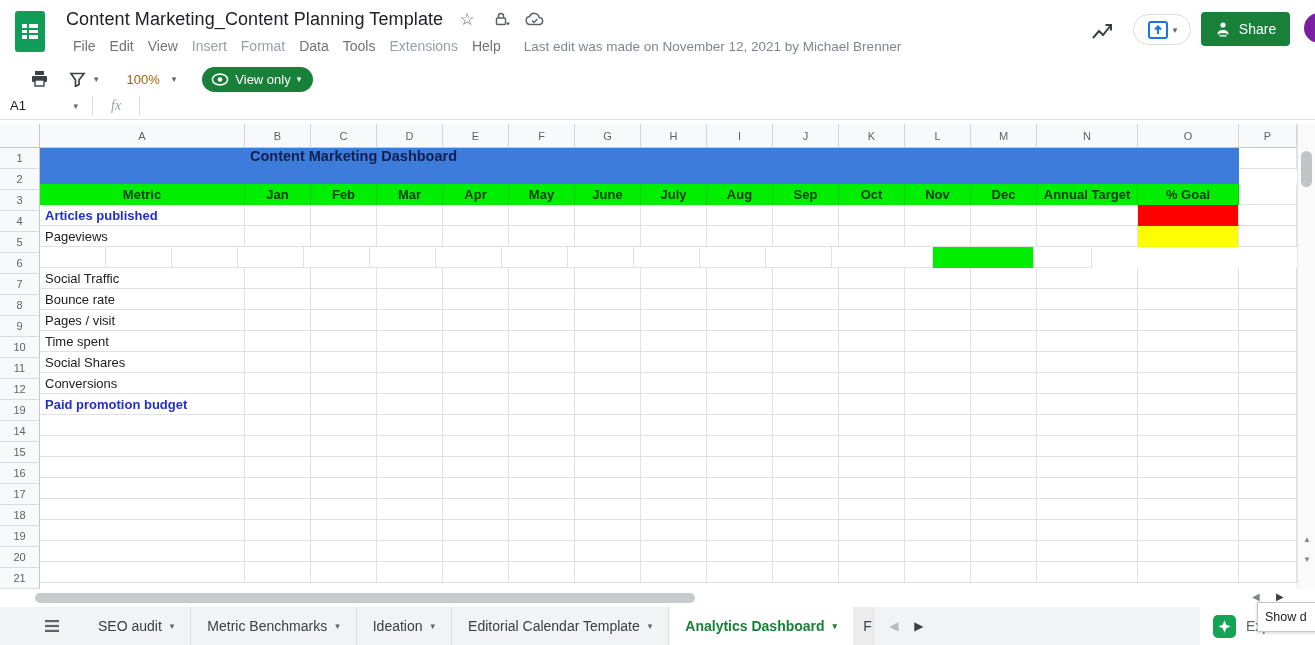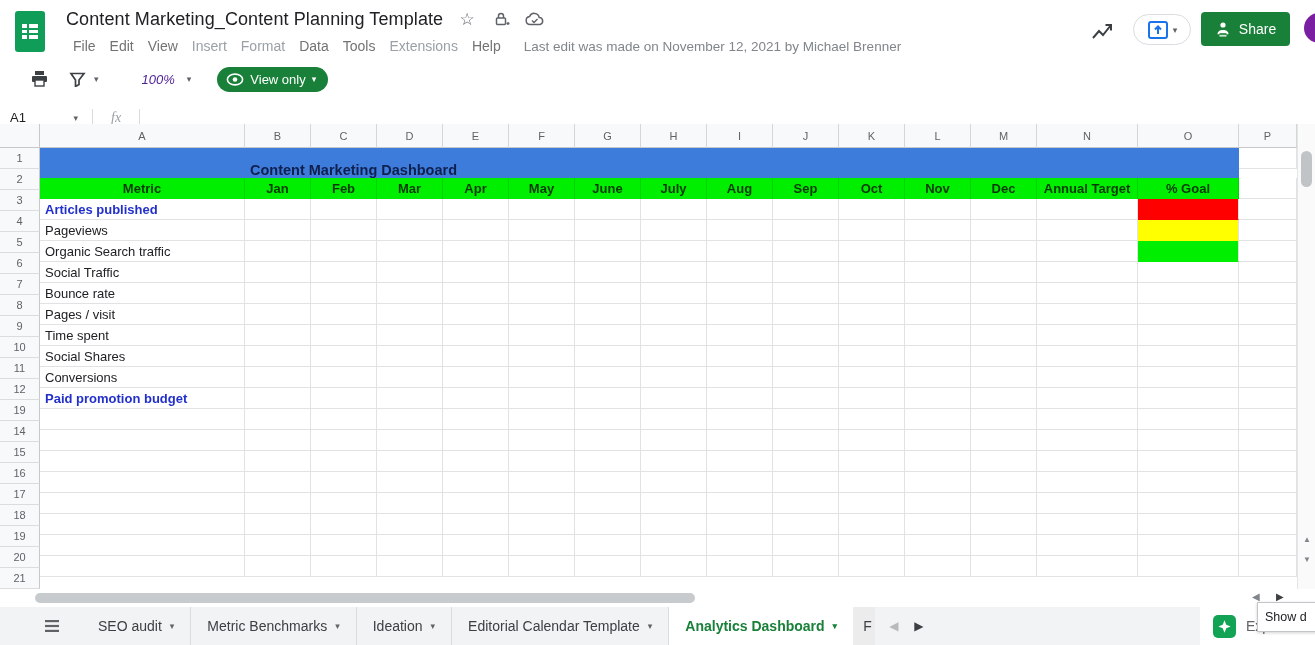--- a/index.html
+++ b/index.html
@@ -22,46 +22,46 @@
   .activity-ic { position:absolute; left:5px; top:18px; cursor:pointer; }
   .popout-pill { position:absolute; left:48px; top:14px; width:58px; height:31px; border:1px solid #dadce0; border-radius:16px; background:#fff; display:flex; align-items:center; justify-content:center; gap:4px; cursor:pointer; }
   .popout-caret { font-size:9px; color:#5f6368; }
   .share-btn { position:absolute; left:116px; top:12px; width:89px; height:34px; background:#188038; border:none; border-radius:4px; color:#fff; font-size:14px; font-weight:500; display:flex; align-items:center; justify-content:center; gap:8px; cursor:pointer; font-family:inherit; }
   .avatar { position:absolute; left:219px; top:13px; width:30px; height:30px; border-radius:50%; background:#7b1fa2; }
 
   
   .toolbar { position:absolute; top:62px; left:0; width:1315px; height:34px; background:#fff; display:flex; align-items:center; }
   .tb-ic { display:inline-flex; align-items:center; justify-content:center; height:26px; cursor:pointer; }
   .tb-caret { font-size:9px; color:#5f6368; cursor:pointer; }
-  .zoom-label { font-size:13px; color:#4c1d95; margin-left:43px; cursor:pointer;font-style:italic; }
+  .zoom-label { font-size:13px; color:#a16207; margin-left:28px; cursor:pointer; }
   .viewonly-btn { margin-left:26px; height:25px; padding:0 12px 0 9px; background:#188038; border:none; border-radius:13px; color:#fff; font-size:13px; font-weight:500; display:flex; align-items:center; gap:6px; cursor:pointer; font-family:inherit; }
   .viewonly-btn .tb-caret { color:#fff; }
   .collapse-ic { position:absolute; right:18px; top:70px; cursor:pointer; }
 
   
-  .formulabar { position:absolute; top:104px; left:0; width:1315px; height:28px; background:#fff; border-bottom:1px solid #e0e2e3; display:flex; align-items:center; }
+  .formulabar { position:absolute; top:92px; left:0; width:1315px; height:28px; background:#fff; border-bottom:1px solid #e0e2e3; display:flex; align-items:center; }
   .namebox { width:84px; padding-left:10px; font-size:13px; color:#202124; display:flex; align-items:center; justify-content:space-between; cursor:pointer; }
   .nb-caret { font-size:9px; color:#5f6368; margin-right:6px; }
   .fb-div { width:1px; height:18px; background:#d9dbdd; margin:0 8px; }
   .fx { font-family:"Liberation Serif", serif; font-style:italic; font-size:14px; color:#9aa0a6; padding:0 10px; cursor:pointer; }
 
   
   .grid { position:absolute; top:124px; left:0; width:1315px; height:465px; background:#fff; overflow:hidden; }
   .corner { position:absolute; left:0; top:0; width:40px; height:24px; background:#f8f9fa; border-right:1px solid #c6c8ca; border-bottom:1px solid #c6c8ca; cursor:pointer; }
   #colheads { position:absolute; left:40px; top:0; display:flex; }
   .colhead { height:24px; background:#f8f9fa; border-right:1px solid #d4d7d9; border-bottom:1px solid #c6c8ca; color:#5f6368; font-size:11px; display:flex; align-items:center; justify-content:center; cursor:pointer; }
   #rowheads { position:absolute; left:0; top:24px; width:40px; }
   .rowhead { width:40px; height:21px; background:#f8f9fa; border-right:1px solid #c6c8ca; border-bottom:1px solid #dadcde; color:#5f6368; font-size:11px; display:flex; align-items:center; justify-content:center; cursor:pointer; }
   #cells { position:absolute; left:40px; top:24px; }
   .grow { display:flex; }
   .cell { height:21px; background:#fff; border-right:1px solid #e0e2e3; border-bottom:1px solid #e0e2e3; font-size:13px; display:flex; align-items:center; overflow:hidden; white-space:nowrap; cursor:cell; }
   .metric-label { padding-left:5px; color:#202124; }
   .metric-label.bold { font-weight:700; }
   .metric-label.blue-bold { font-weight:700; color:#2230cb; }
-  .banner-cell { height:30px; display:flex; align-items:flex-end; border-bottom:none; cursor:cell; }
+  .banner-cell { height:36px; display:flex; align-items:flex-start; border-bottom:none; cursor:cell; }
   .banner-text { font-weight:700; font-size:14.5px; color:#101f4e; padding-left:210px; white-space:nowrap; }
   .hdr-cell { height:21px; display:flex; align-items:center; justify-content:center; font-weight:700; font-size:13px; color:#083a00; border-right:1px solid #00d400; cursor:cell; }
 
   
   .vscroll { position:absolute; left:1297px; top:0; width:18px; height:465px; background:#fafafa; border-left:1px solid #e3e5e6; }
   .vthumb { position:absolute; left:3px; top:27px; width:11px; height:36px; border-radius:6px; background:#c1c4c7; cursor:pointer; }
   .vs-arrow { position:absolute; left:0; width:18px; height:18px; display:flex; align-items:center; justify-content:center; font-size:8px; color:#80868b; cursor:pointer; }
 
   
   .hscrollrow { position:absolute; top:589px; left:0; width:1315px; height:18px; background:#fff; }
@@ -301,23 +301,20 @@
         <div class="cell" style="width: 66px;"></div>
         <div class="cell" style="width: 66px;"></div>
         <div class="cell" style="width: 66px;"></div>
         <div class="cell" style="width: 66px;"></div>
         <div class="cell" style="width: 66px;"></div>
         <div class="cell" style="width: 101px;"></div>
         <div class="cell" style="width: 101px; background: rgb(255, 255, 0); border-bottom-color: rgb(255, 255, 0);"></div>
         <div class="cell" style="width: 58px;"></div>
       </div>
       <div class="grow">
-        <div class="cell" style="width: 205px;">
-          <span class="metric-label">Organic Search traffic</span>
-        </div>
         <div class="cell" style="width: 66px;"></div>
         <div class="cell" style="width: 66px;"></div>
         <div class="cell" style="width: 66px;"></div>
         <div class="cell" style="width: 66px;"></div>
         <div class="cell" style="width: 66px;"></div>
         <div class="cell" style="width: 66px;"></div>
         <div class="cell" style="width: 66px;"></div>
         <div class="cell" style="width: 66px;"></div>
         <div class="cell" style="width: 66px;"></div>
         <div class="cell" style="width: 66px;"></div>

